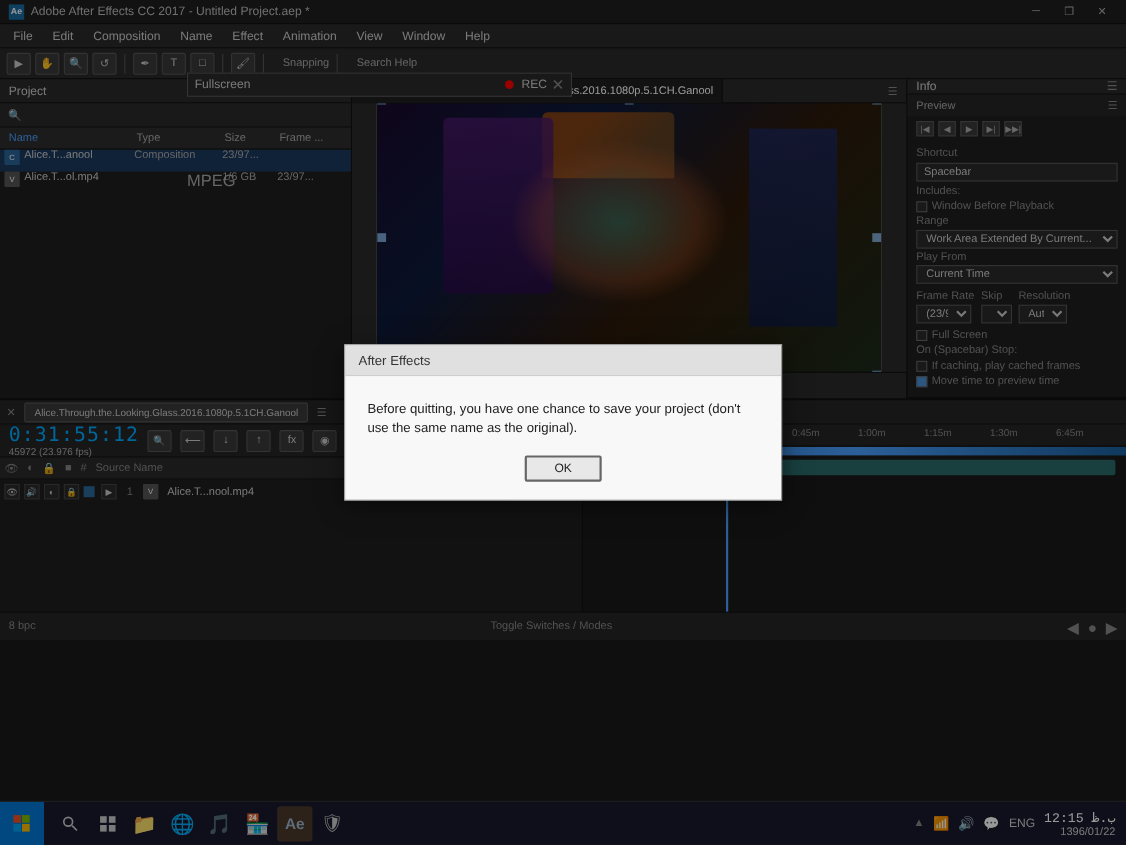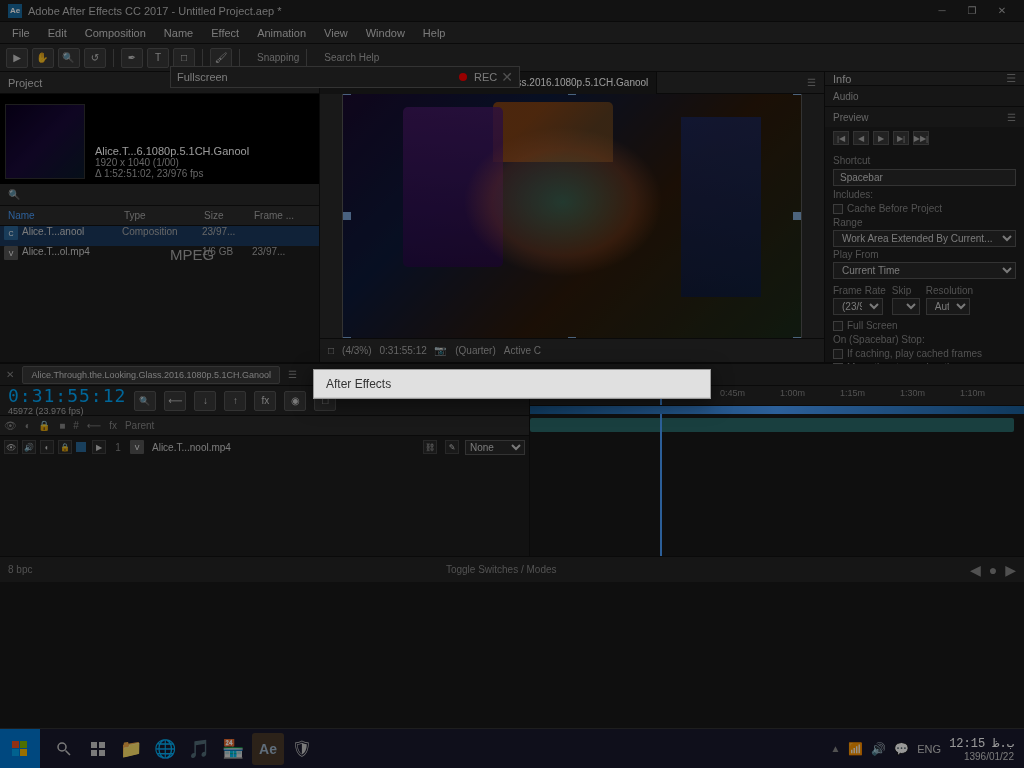--- a/index.html
+++ b/index.html
@@ -682,28 +682,20 @@
   </div>
 </div>
 
 <div id="main-layout" style="height: 290px; display: flex;">
 
   <div id="project-panel">
     <div id="project-header">
       <span>Project</span>
       <span>☰</span>
     </div>
-    <div id="project-preview">
-      <div id="preview-thumb" style="background: linear-gradient(135deg, #0a0020 0%, #1a0a3a 50%, #0a1a2a 100%);"></div>
-      <div id="preview-info">
-        <div class="filename">Alice.T...6.1080p.5.1CH.Ganool</div>
-        <div>1920 x 1040 (1/00)</div>
-        <div>Δ 1:52:51:02, 23/976 fps</div>
-      </div>
-    </div>
     <div id="project-search">
       <span style="font-size:10px;color:#888;">🔍</span>
     </div>
     <div id="project-table-header">
       <span class="col-name" style="color:#4a9fff;">Name</span>
       <span class="col-type">Type</span>
       <span class="col-size">Size</span>
       <span class="col-fps">Frame ...</span>
     </div>
     <div id="project-items">
@@ -759,41 +751,38 @@
       <span>Active C</span>
     </div>
   </div>
 
   <div id="info-panel">
     <div id="info-header">
       <span>Info</span>
       <span style="margin-left:auto;color:#888;cursor:pointer;">☰</span>
     </div>
     <div class="info-section">
-      <div class="info-section-title">Audio</div>
-    </div>
-    <div class="info-section">
       <div class="info-section-title">
         <span>Preview</span>
         <span style="margin-left:auto;color:#888;cursor:pointer;">☰</span>
       </div>
       <div class="preview-controls">
         <div class="prev-btn">|◀</div>
         <div class="prev-btn">◀</div>
         <div class="prev-btn">▶</div>
         <div class="prev-btn">▶|</div>
         <div class="prev-btn">▶▶|</div>
       </div>
       <div class="info-section-content">
         <div>Shortcut</div>
         <input class="shortcut-input" type="text" value="Spacebar" style="">
         <div>Includes:</div>
         <div class="checkbox-row">
           <div class="cb"></div>
-          <span>Cache Before Project</span>
+          <span>Window Before Playback</span>
         </div>
         <div>Range</div>
         <select class="select-row">
           <option>Work Area Extended By Current...</option>
         </select>
         <div>Play From</div>
         <select class="select-row">
           <option>Current Time</option>
         </select>
         <div style="display:flex;gap:6px;margin-top:4px;">
@@ -857,20 +846,21 @@
         <button class="toolbar-btn">fx</button>
         <button class="toolbar-btn">◉</button>
         <button class="toolbar-btn">□</button>
       </div>
       <div id="layer-header">
         <span>👁</span>
         <span>◐</span>
         <span>🔒</span>
         <span>■</span>
         <span>#</span>
+        <span style="flex:1;">Source Name</span>
         <span>⟵</span>
         <span>fx</span>
         <span>Parent</span>
       </div>
       <div id="layer-row">
         <div class="layer-vis">👁</div>
         <div class="layer-vis">🔊</div>
         <div class="layer-vis">◐</div>
         <div class="layer-vis">🔒</div>
         <div style="width:10px;height:10px;background:#2a6a9a;margin-right:2px;"></div>
@@ -889,21 +879,21 @@
     <div id="timeline-right">
       <div id="time-ruler">
         <div id="playhead"></div>
         <span class="time-marker" style="left:10px;">0</span>
         <span class="time-marker" style="left:70px;">0:15m</span>
         <span class="time-marker" style="left:130px;">0:30</span>
         <span class="time-marker" style="left:190px;">0:45m</span>
         <span class="time-marker" style="left:250px;">1:00m</span>
         <span class="time-marker" style="left:310px;">1:15m</span>
         <span class="time-marker" style="left:370px;">1:30m</span>
-        <span class="time-marker" style="left:430px;">1:10m</span>
+        <span class="time-marker" style="left:430px;">6:45m</span>
       </div>
 
       <div style="height:8px;background:linear-gradient(to right, #1a5f9a, #4a9fff, #1a5f9a);margin:0;"></div>
       <div id="timeline-track-area">
         <div class="track-bar"></div>
         <div id="playhead" style="position:absolute;top:0;bottom:0;width:2px;background:#4a9fff;left:130px;"></div>
       </div>
     </div>
   </div>
 
@@ -968,14 +958,20 @@
     <div id="clock">
       <div id="time-display">12:15 ب.ظ</div>
       <div id="date-display">1396/01/22</div>
     </div>
   </div>
 </div>
 
 <div id="dialog-overlay">
   <div id="dialog">
     <div id="dialog-title">After Effects</div>
+    <div id="dialog-body">
+      <div id="dialog-message">Before quitting, you have one chance to save your project (don't use the same name as the original).</div>
+      <div id="dialog-buttons">
+        <button class="dialog-btn default">OK</button>
+      </div>
+    </div>
   </div>
 </div>
 
 </body></html>

